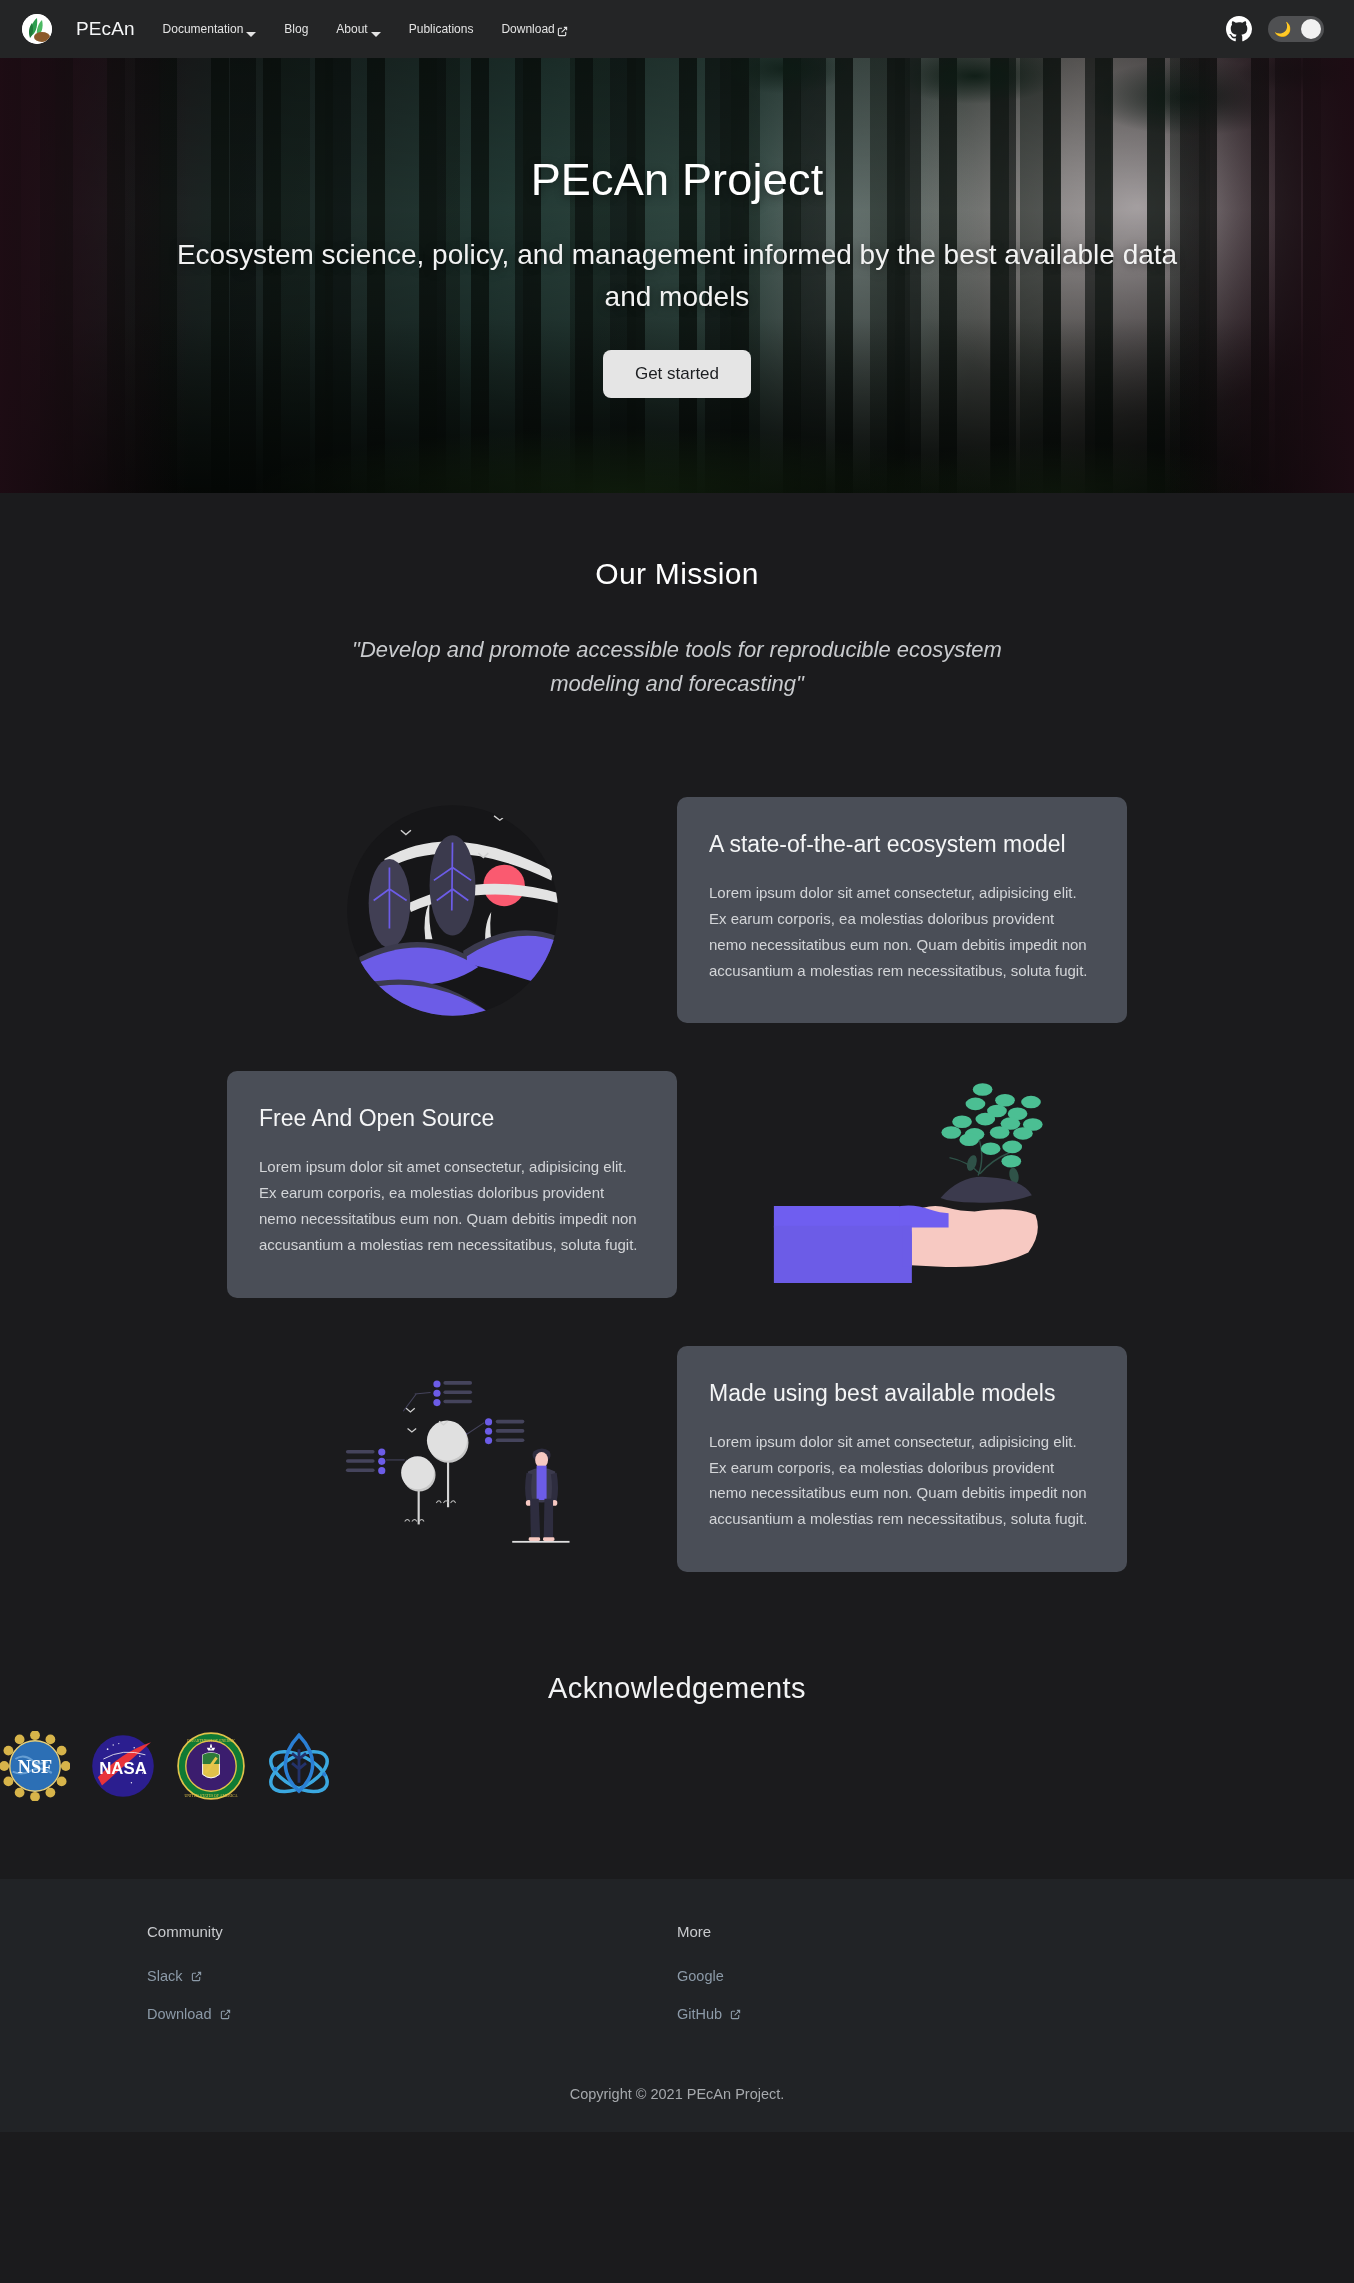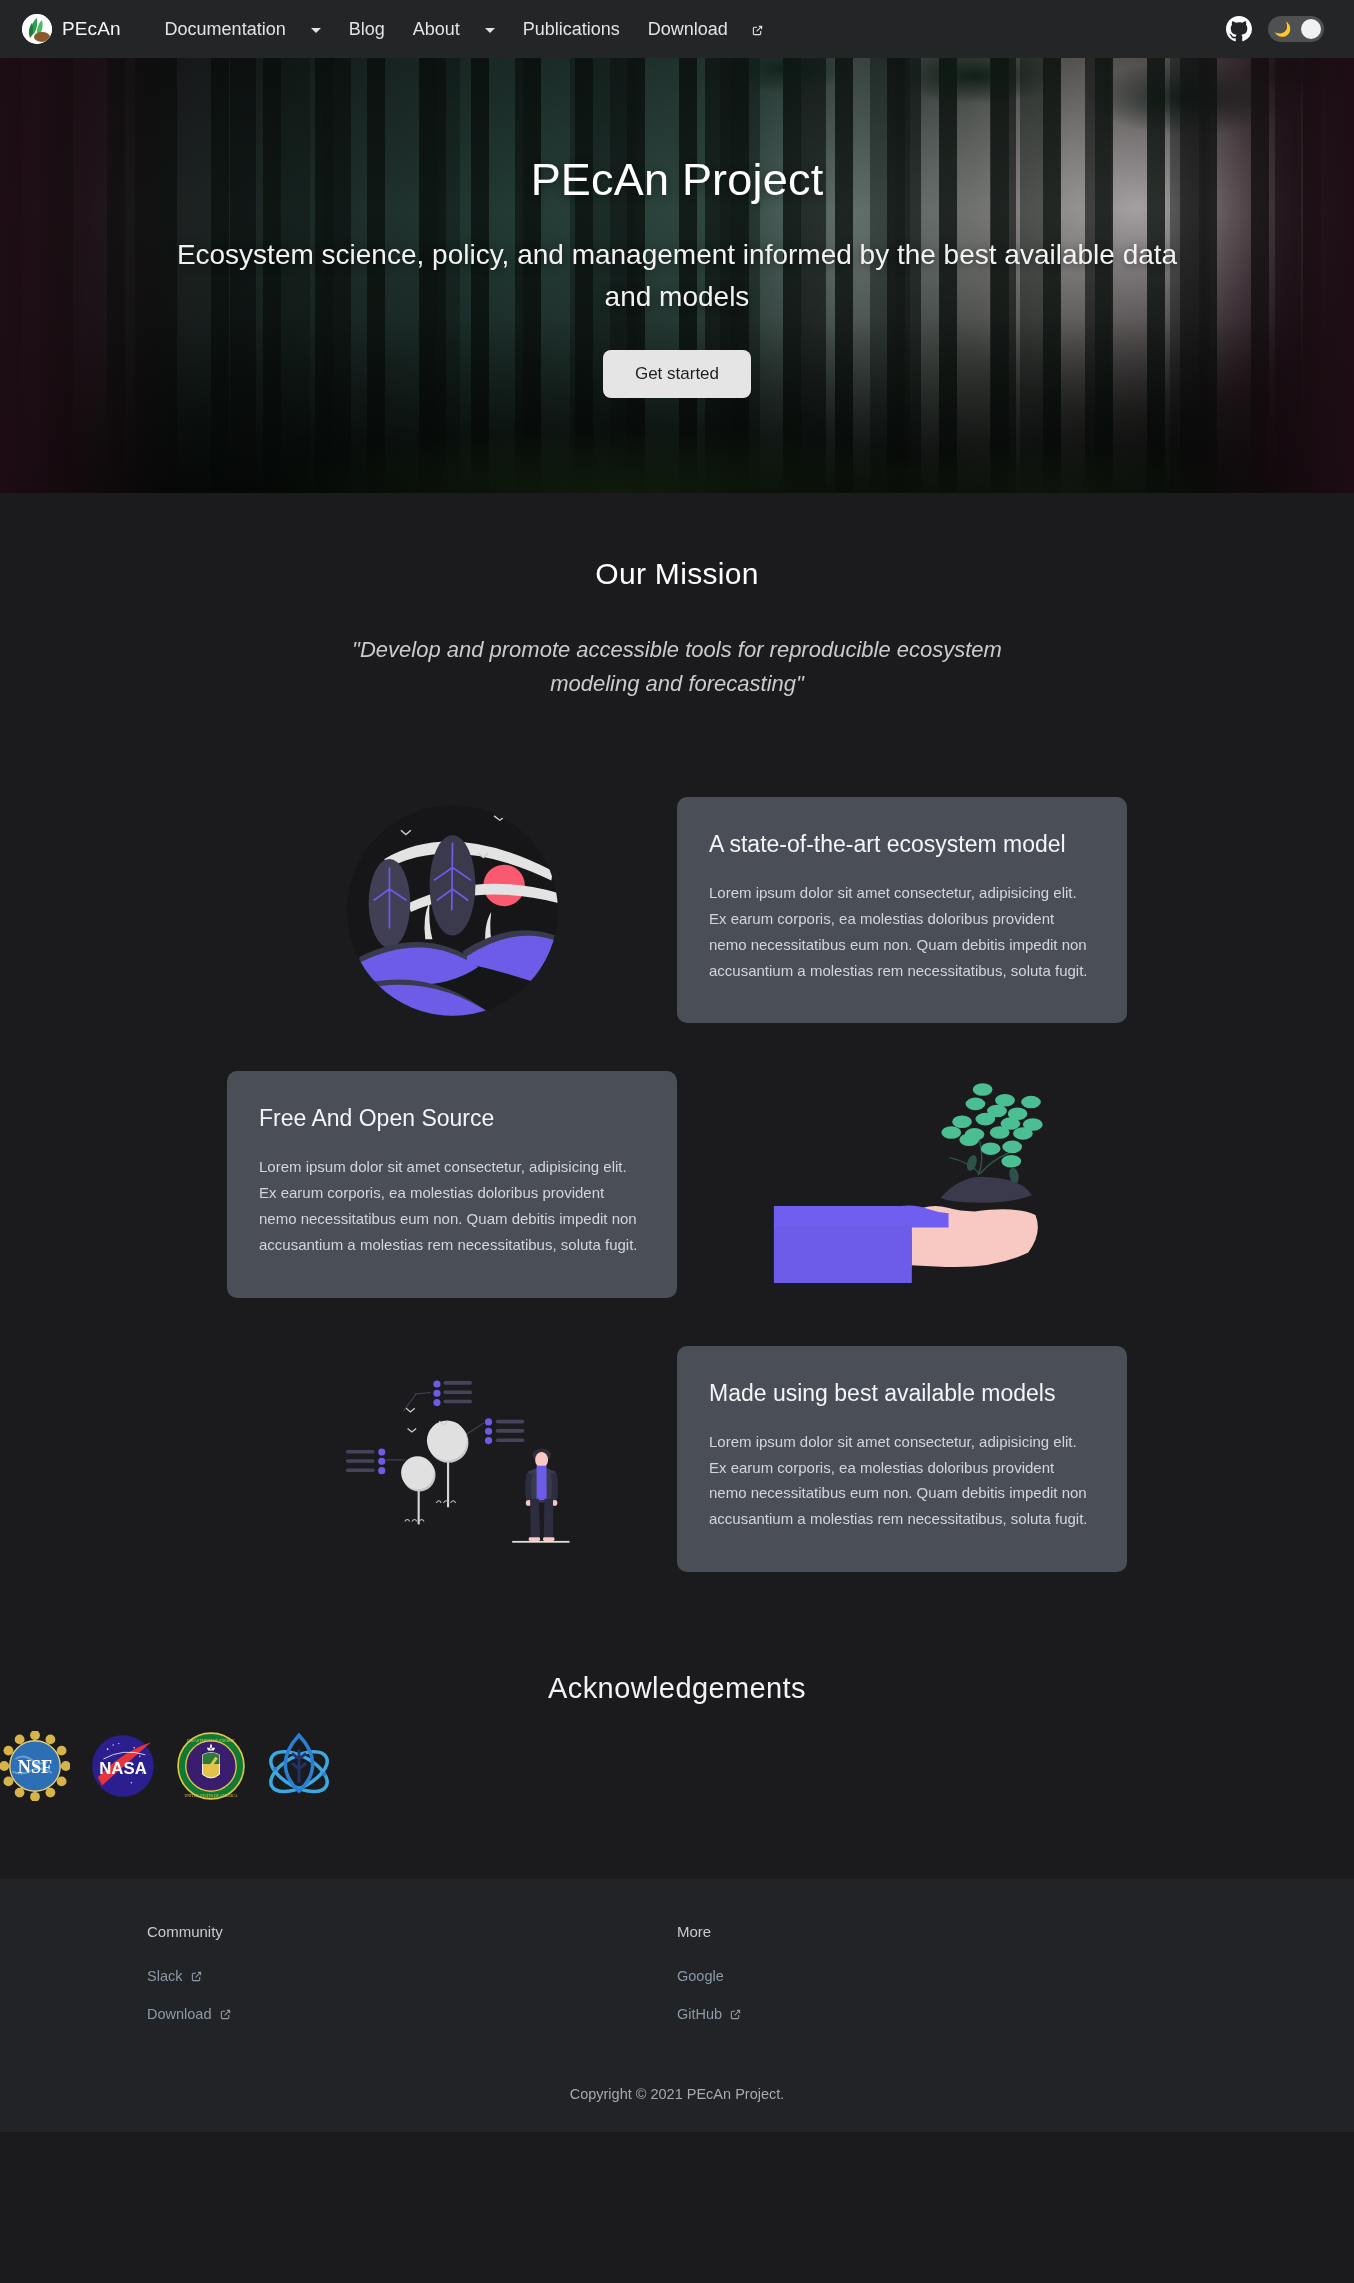--- a/index.html
+++ b/index.html
@@ -17,47 +17,47 @@
     background: #242526;
     display: flex;
     align-items: center;
     padding: 0 22px;
     position: relative;
     z-index: 20;
   }
   .nav-brand {
     display: flex;
     align-items: center;
-    gap: 10px;
-    margin-right: 30px;
+    gap: 24px;
+    margin-right: 14px;
     cursor: pointer;
     text-align: right;
   }
   .logo-circle {
     width: 30px; height: 30px;
     border-radius: 50%;
     background: #ffffff;
     display: flex; align-items: center; justify-content: center;
     overflow: hidden;
     flex: 0 0 auto;
   }
   .brand-text {
     color: #f5f6f7;
     font-size: 19px;
     letter-spacing: .1px;
   }
   .nav-links { display: flex; align-items: center; gap: 0; }
   .nav-link {
     color: #e3e3e3;
-    font-size: 18px;
+    font-size: 12px;
     padding: 8px 14px;
     cursor: pointer;
     display: inline-flex;
-    align-items: center;
-    gap: 24px;
+    align-items: flex-end;
+    gap: 2px;
     white-space: nowrap;
   }
   .caret {
     display: inline-block;
     width: 0; height: 0;
     border-left: 5px solid transparent;
     border-right: 5px solid transparent;
     border-top: 5px solid #e3e3e3;
     margin-left: 1px;
     position: relative; top: 1px;

